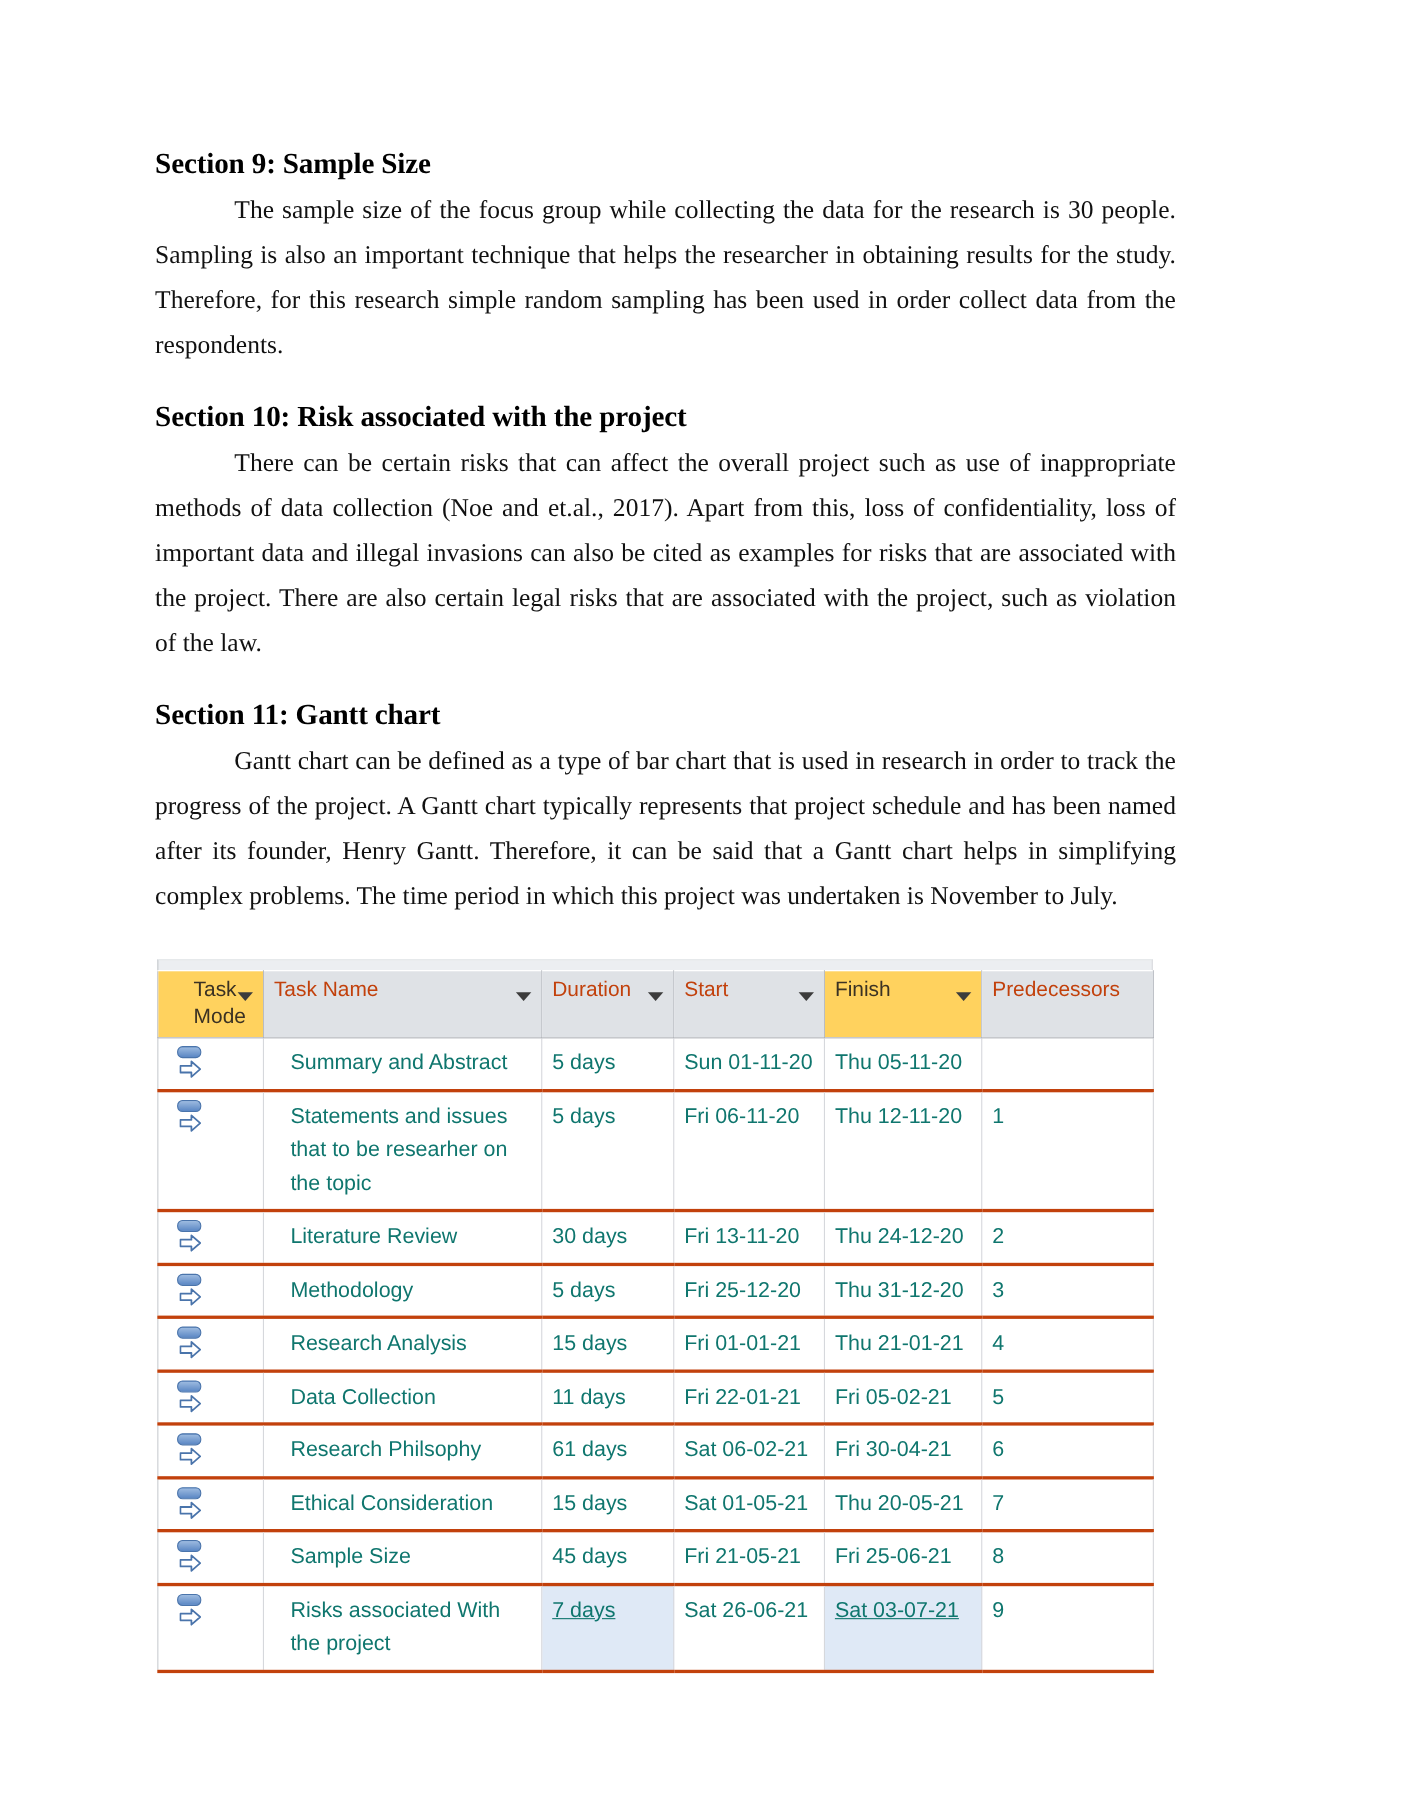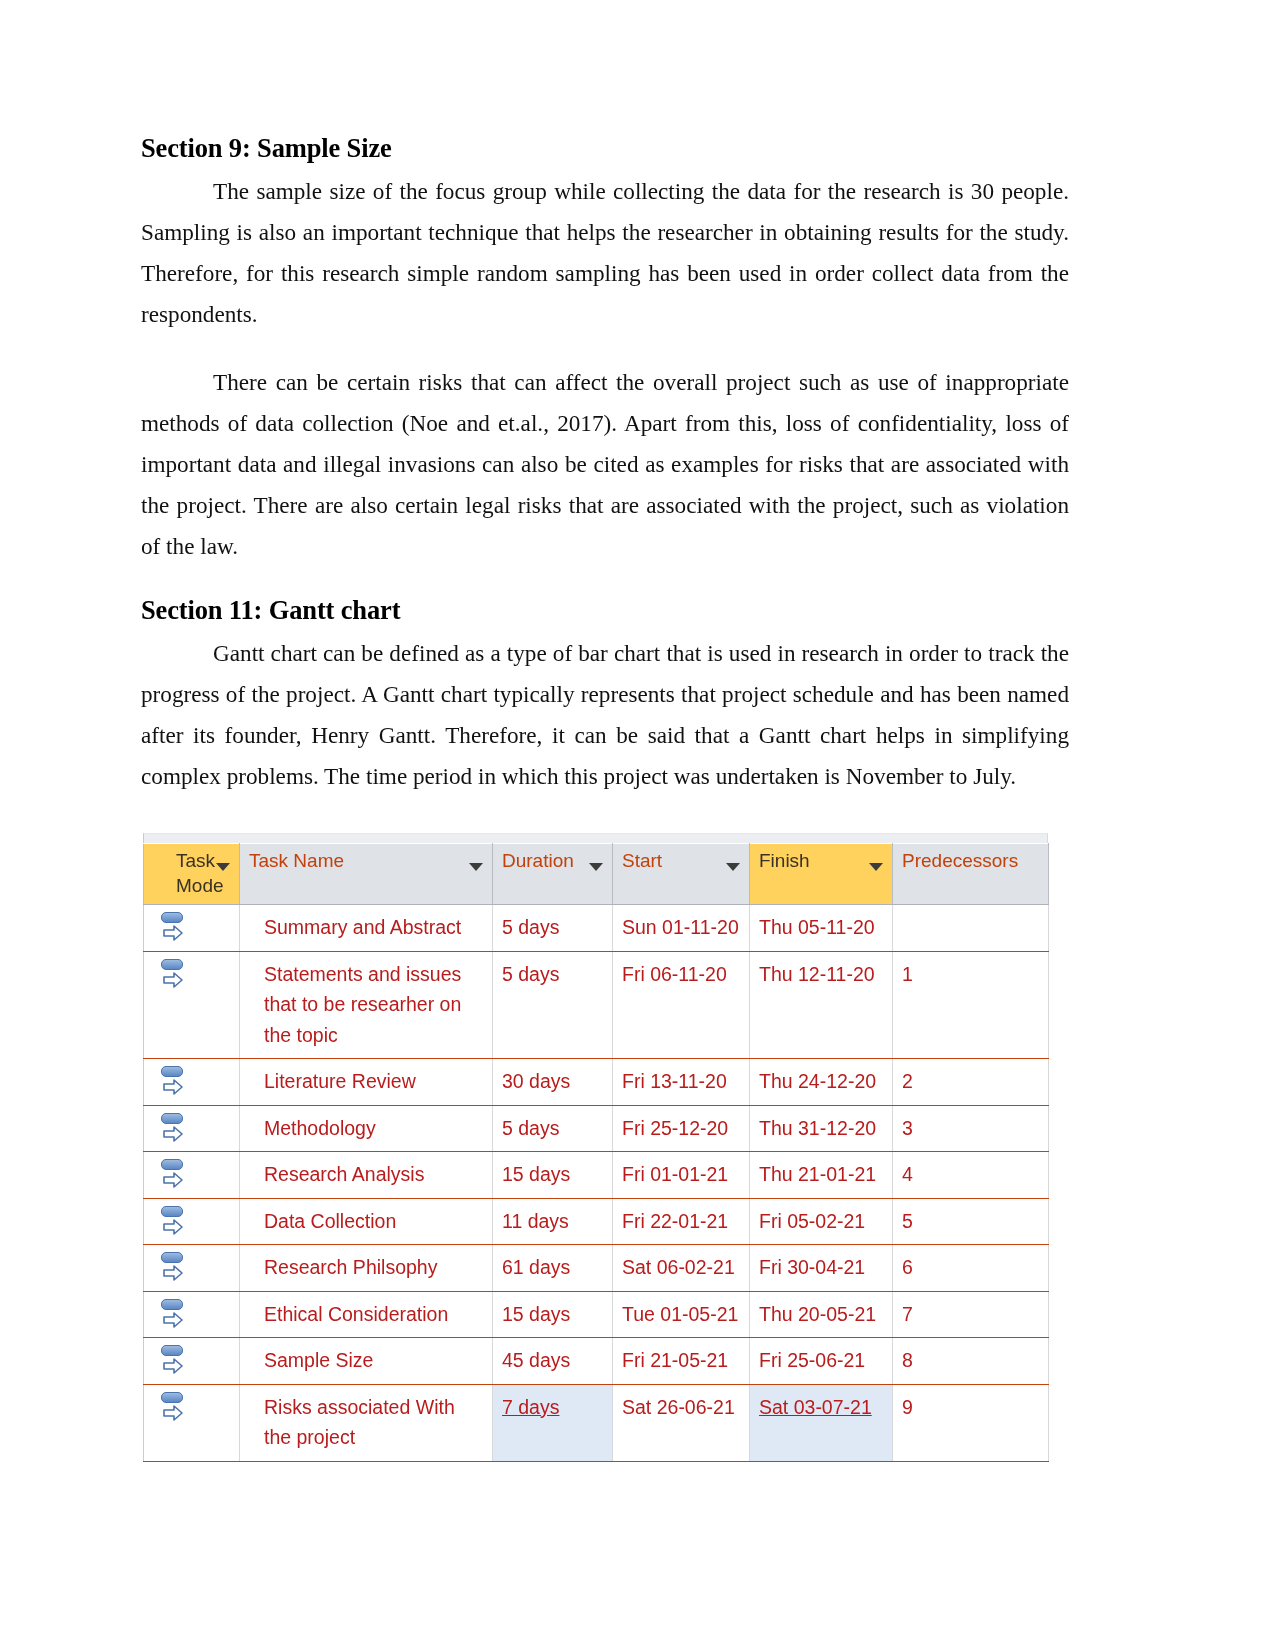--- a/index.html
+++ b/index.html
@@ -113,23 +113,23 @@
     right: 9px;
     top: 19px;
     width: 0; height: 0;
     border-left: 7px solid transparent;
     border-right: 7px solid transparent;
     border-top: 8px solid #3c3c3c;
   }
 
   table.gantt tbody td {
     border-right: 1px solid #d6d8dc;
-    border-bottom: 1px solid #c2410c;
+    border-bottom: 3px solid #c2410c;
     font-size: 19.5px;
-    color: #b91c1c;
+    color: #0f766e;
     padding: 7px 6px 8px 9px;
     vertical-align: top;
     line-height: 30.5px;
     background: #ffffff;
     height: 30px;
   }
   table.gantt tbody td:first-child { border-left: 1px solid #c9ccd1; }
   table.gantt tbody td.cell-mode {
     padding: 6px 0 4px 16px;
     border-right: 1px solid #d6d8dc;
@@ -162,20 +162,21 @@
 </head>
 <body>
 
 <div class="page">
   <div class="content">
 
     <h2 class="section-heading">Section 9: Sample Size</h2>
     <p class="body-par">The sample size of the focus group while collecting the data for the research is 30 people. Sampling is also an important technique that helps the researcher in obtaining results for the study. Therefore, for this research simple random sampling has been used in order collect data from the respondents.</p>
     <div class="gap-after-par"></div>
 
+    <h2 class="section-heading">Section 10: Risk associated with the project</h2>
     <p class="body-par">There can be certain risks that can affect the overall project such as use of inappropriate methods of data collection (Noe and et.al., 2017). Apart from this, loss of confidentiality, loss of important data and illegal invasions can also be cited as examples for risks that are associated with the project. There are also certain legal risks that are associated with the project, such as violation of the law.</p>
     <div class="gap-after-par"></div>
 
     <h2 class="section-heading">Section 11: Gantt chart</h2>
     <p class="body-par">Gantt chart can be defined as a type of bar chart that is used in research in order to track the progress of the project. A Gantt chart typically represents that project schedule and has been named after its founder, Henry Gantt. Therefore, it can be said that a Gantt chart helps in simplifying complex problems. The time period in which this project was undertaken is November to July.</p>
 
     <div class="gantt-wrap">
       <div class="gantt-topstrip"></div>
       <table class="gantt">
         <colgroup>
@@ -323,21 +324,21 @@
               <td class="cell-mode">
                 <span class="mode-icon">
                   <span class="pin-top"></span>
                   <svg class="pin-arrow" viewBox="0 0 20 18">
                     <path d="M1 6 H11 V2 L19 9 L11 16 V12 H1 Z" fill="#ffffff" stroke="#4a74ab" stroke-width="1.6" stroke-linejoin="round"></path>
                   </svg>
                 </span>
               </td>
               <td class="cell-name">Ethical Consideration</td>
               <td class="">15 days</td>
-              <td class="">Tue 01-05-21</td>
+              <td class="">Sat 01-05-21</td>
               <td class="">Thu 20-05-21</td>
               <td class="">7</td>
             </tr>
             <tr>
               <td class="cell-mode">
                 <span class="mode-icon">
                   <span class="pin-top"></span>
                   <svg class="pin-arrow" viewBox="0 0 20 18">
                     <path d="M1 6 H11 V2 L19 9 L11 16 V12 H1 Z" fill="#ffffff" stroke="#4a74ab" stroke-width="1.6" stroke-linejoin="round"></path>
                   </svg>

